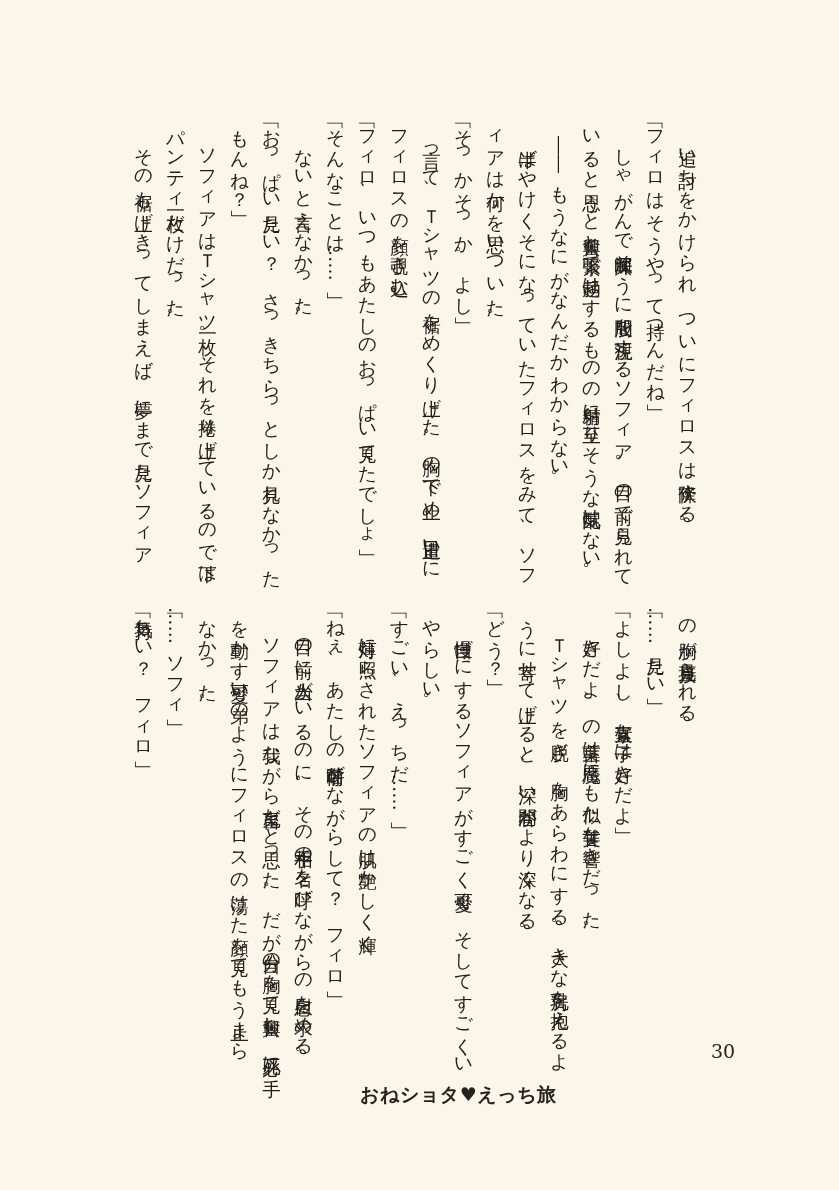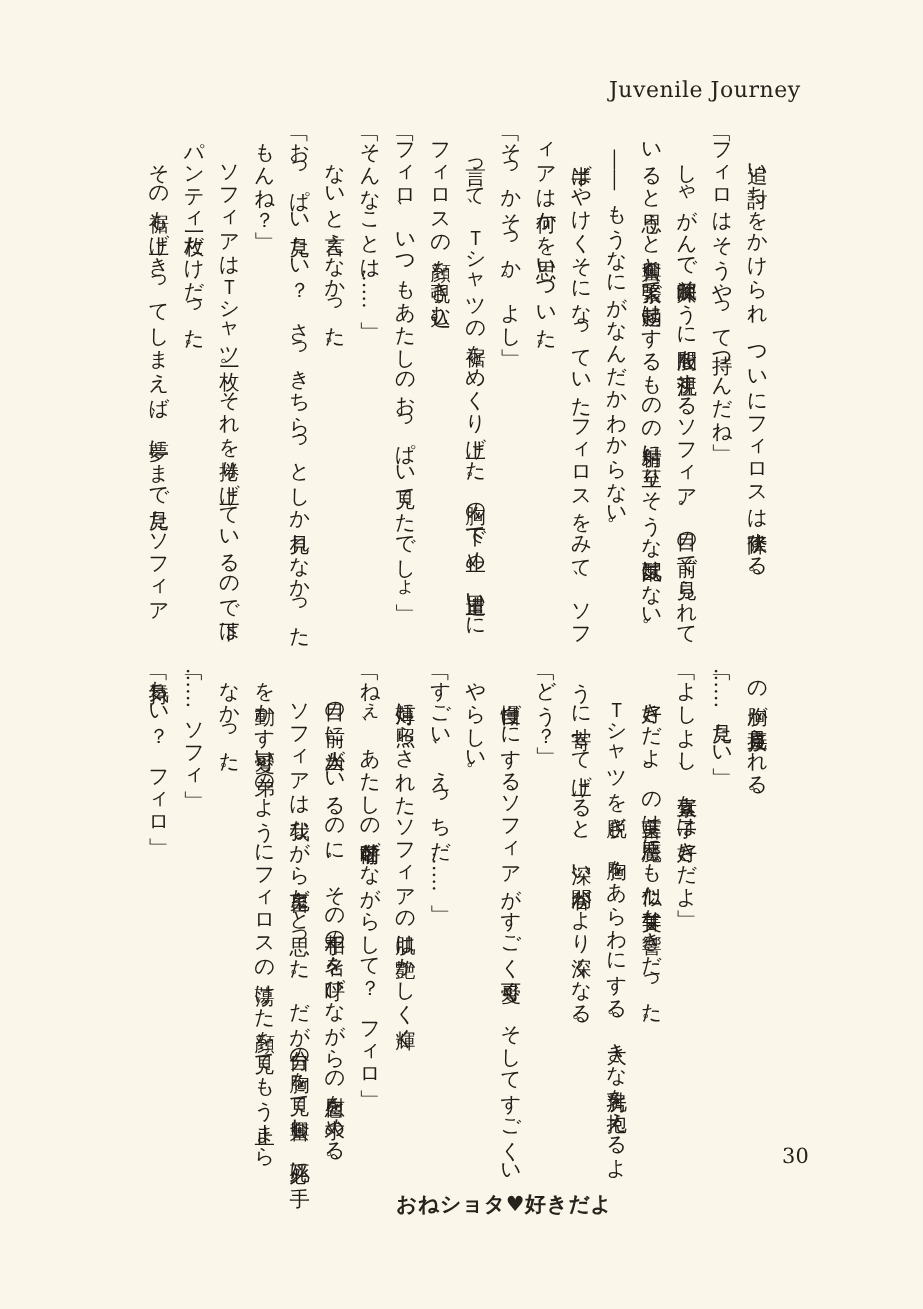--- a/index.html
+++ b/index.html
@@ -68,21 +68,20 @@
     left: 711px;
     font-size: 19px;
     color: #26221c;
   }
 </style>
 </head>
 <body>
 
 <div class="page">
 
-  <div class="header-title">Juvenile Journey</div>
 
   <div class="tier tier-upper">
       <p class="indent">追い討ちをかけられ、ついにフィロスは降伏する。</p>
       <p class="">「フィロはそうやって持つんだね」</p>
       <p class="indent">しゃがんで興味深そうに股間を注視するソフィア。目の前で見られていると思うと興奮と緊張で勃起はするものの射精に至りそうな気配はない。</p>
       <p class="indent">――もうなにがなんだかわからない。</p>
       <p class="indent">半ばやけくそになっていたフィロスをみて、ソフィアは何かを思いついた。</p>
       <p class="">「そっかそっか。よし」</p>
       <p class="indent">言って、Ｔシャツの裾をめくり上げた。胸の下で止め、上目遣いにフィロスの顔を覗き込む。</p>
       <p class="">「フィロ、いつもあたしのおっぱい見てたでしょ」</p>
@@ -103,17 +102,17 @@
       <p class="indent">自慢げにするソフィアがすごく可愛く、そしてすごくいやらしい。</p>
       <p class="">「すごい、えっちだ……」</p>
       <p class="indent">薄灯に照らされたソフィアの肌は艶かしく輝く。</p>
       <p class="">「ねぇ、あたしの名前呼びながらして？　フィロ」</p>
       <p class="indent">目の前に当人がいるのに。その相手の名を呼びながらの自慰を求める。</p>
       <p class="indent">ソフィアは我ながら鬼畜だと思った。だが自分の胸を見て興奮し、必死に手を動かす可愛い弟のようにフィロスの蕩けた顔を見てもう止まらなかった。</p>
       <p class="">「……ソフィ」</p>
       <p class="">「気持ちい？　フィロ」</p>
     </div>
 
-  <div class="footer-series">おねショタ♥好きだよ</div>
+  <div class="footer-series">おねショタ♥えっち旅</div>
 
   <div class="page-number">30</div>
 
 </div>
 
 </body></html>

